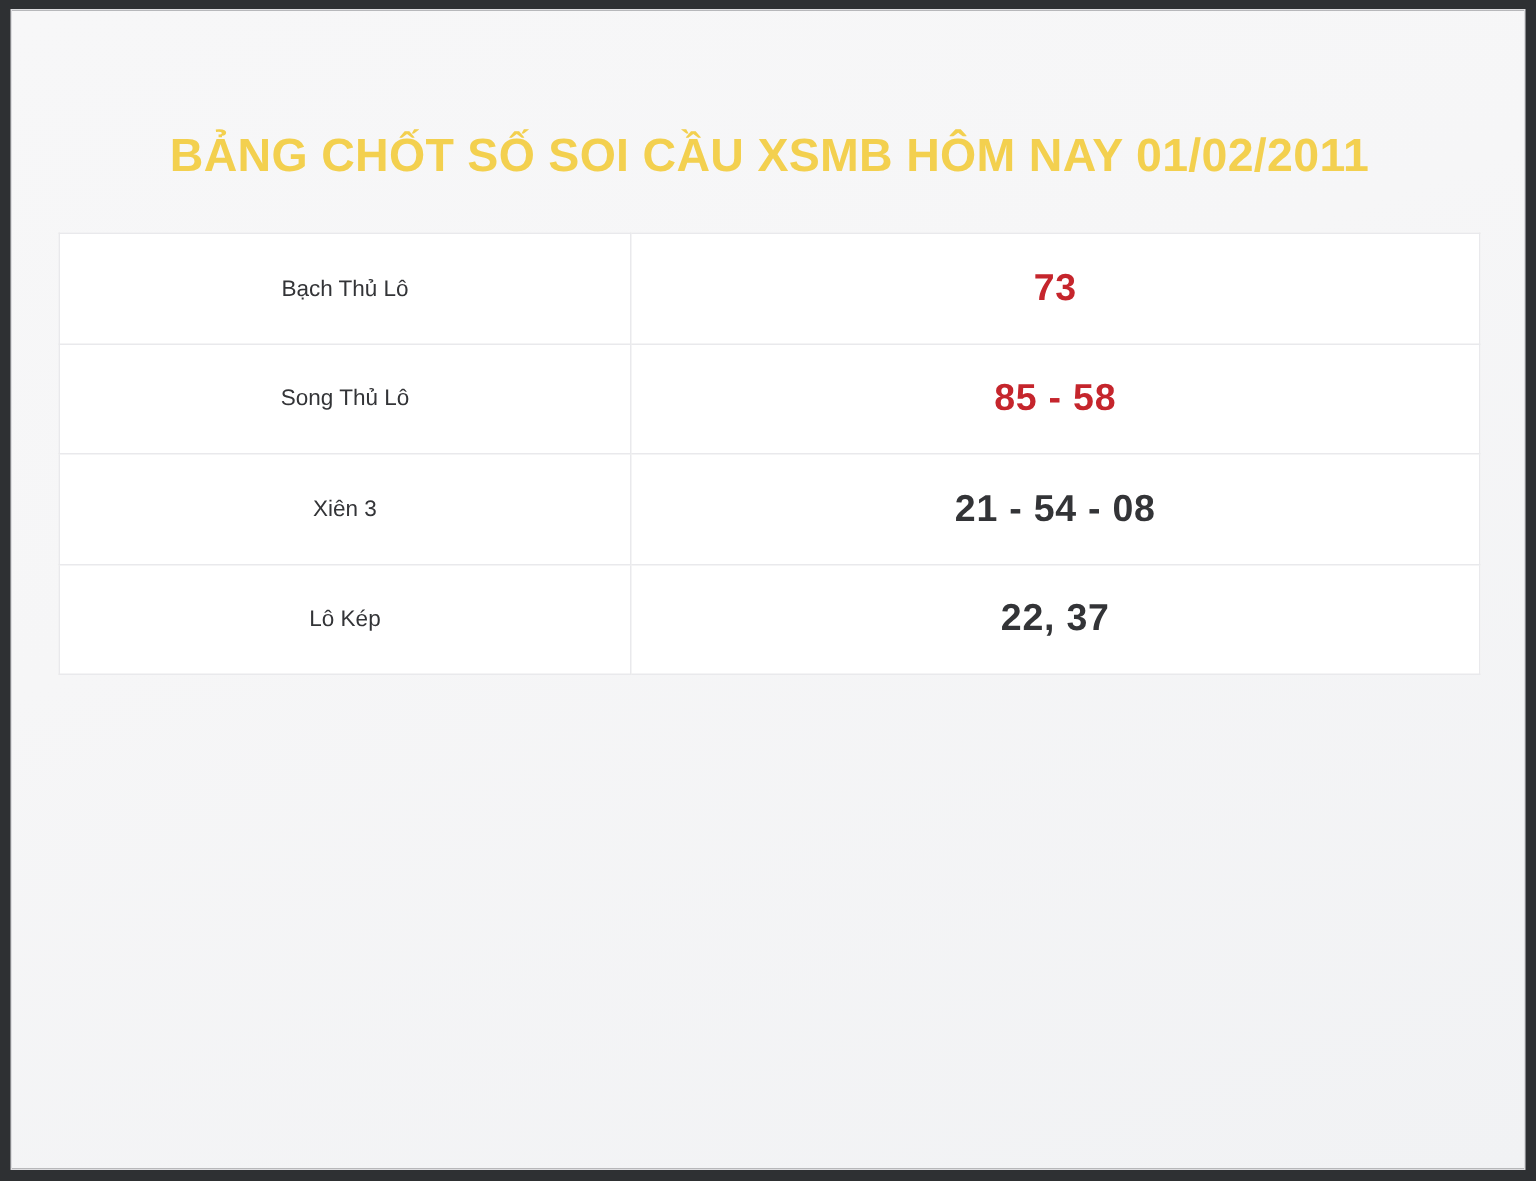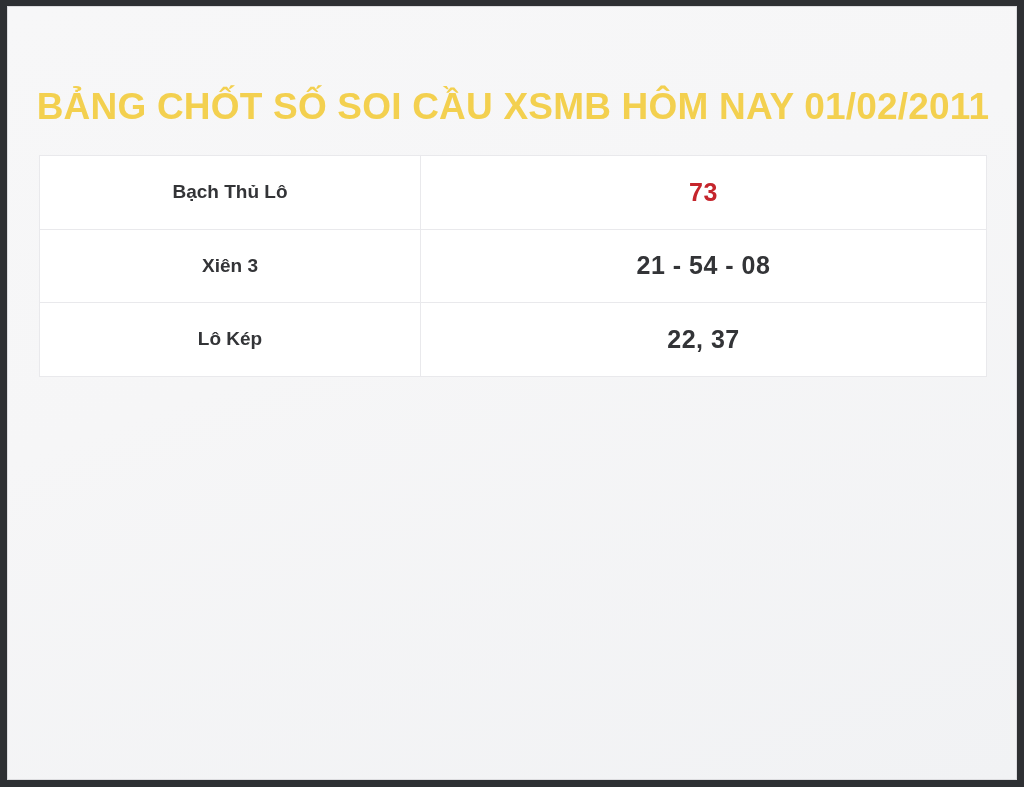--- a/index.html
+++ b/index.html
@@ -25,21 +25,21 @@
     border: 1px solid #dcdcdf;
     overflow: hidden;
   }
 
   #title {
     position: absolute;
     left: 0;
     top: 79px;
     width: 1010px;
     text-align: center;
-    font-size: 37px;
+    font-size: 31px;
     font-weight: bold;
     letter-spacing: 0.2px;
     color: #f3d04f;
     white-space: nowrap;
   }
 
   #result-table {
     position: absolute;
     left: 31px;
     top: 148px;
@@ -56,22 +56,22 @@
   #result-table td {
     border: 1px solid #e9e9ec;
     text-align: center;
     vertical-align: middle;
     padding: 0;
     background: #ffffff;
   }
 
   td.label-cell {
     width: 380px;
-    font-size: 19px;
-    font-weight: bold;
+    font-size: 15px;
+    font-weight: normal;
     color: #333437;
   }
 
   td.value-cell {
     font-size: 25px;
     font-weight: bold;
     color: #333437;
     letter-spacing: 0.5px;
   }
 
@@ -96,20 +96,24 @@
 
   <div id="title">BẢNG CHỐT SỐ SOI CẦU XSMB HÔM NAY 01/02/2011</div>
 
   <table id="result-table">
     <tbody>
       <tr>
         <td class="label-cell">Bạch Thủ Lô</td>
         <td class="value-cell accent">73</td>
       </tr>
       <tr>
+        <td class="label-cell">Song Thủ Lô</td>
+        <td class="value-cell accent">85 - 58</td>
+      </tr>
+      <tr>
         <td class="label-cell">Xiên 3</td>
         <td class="value-cell">21 - 54 - 08</td>
       </tr>
       <tr>
         <td class="label-cell">Lô Kép</td>
         <td class="value-cell">22, 37</td>
       </tr>
     </tbody>
   </table>
 

